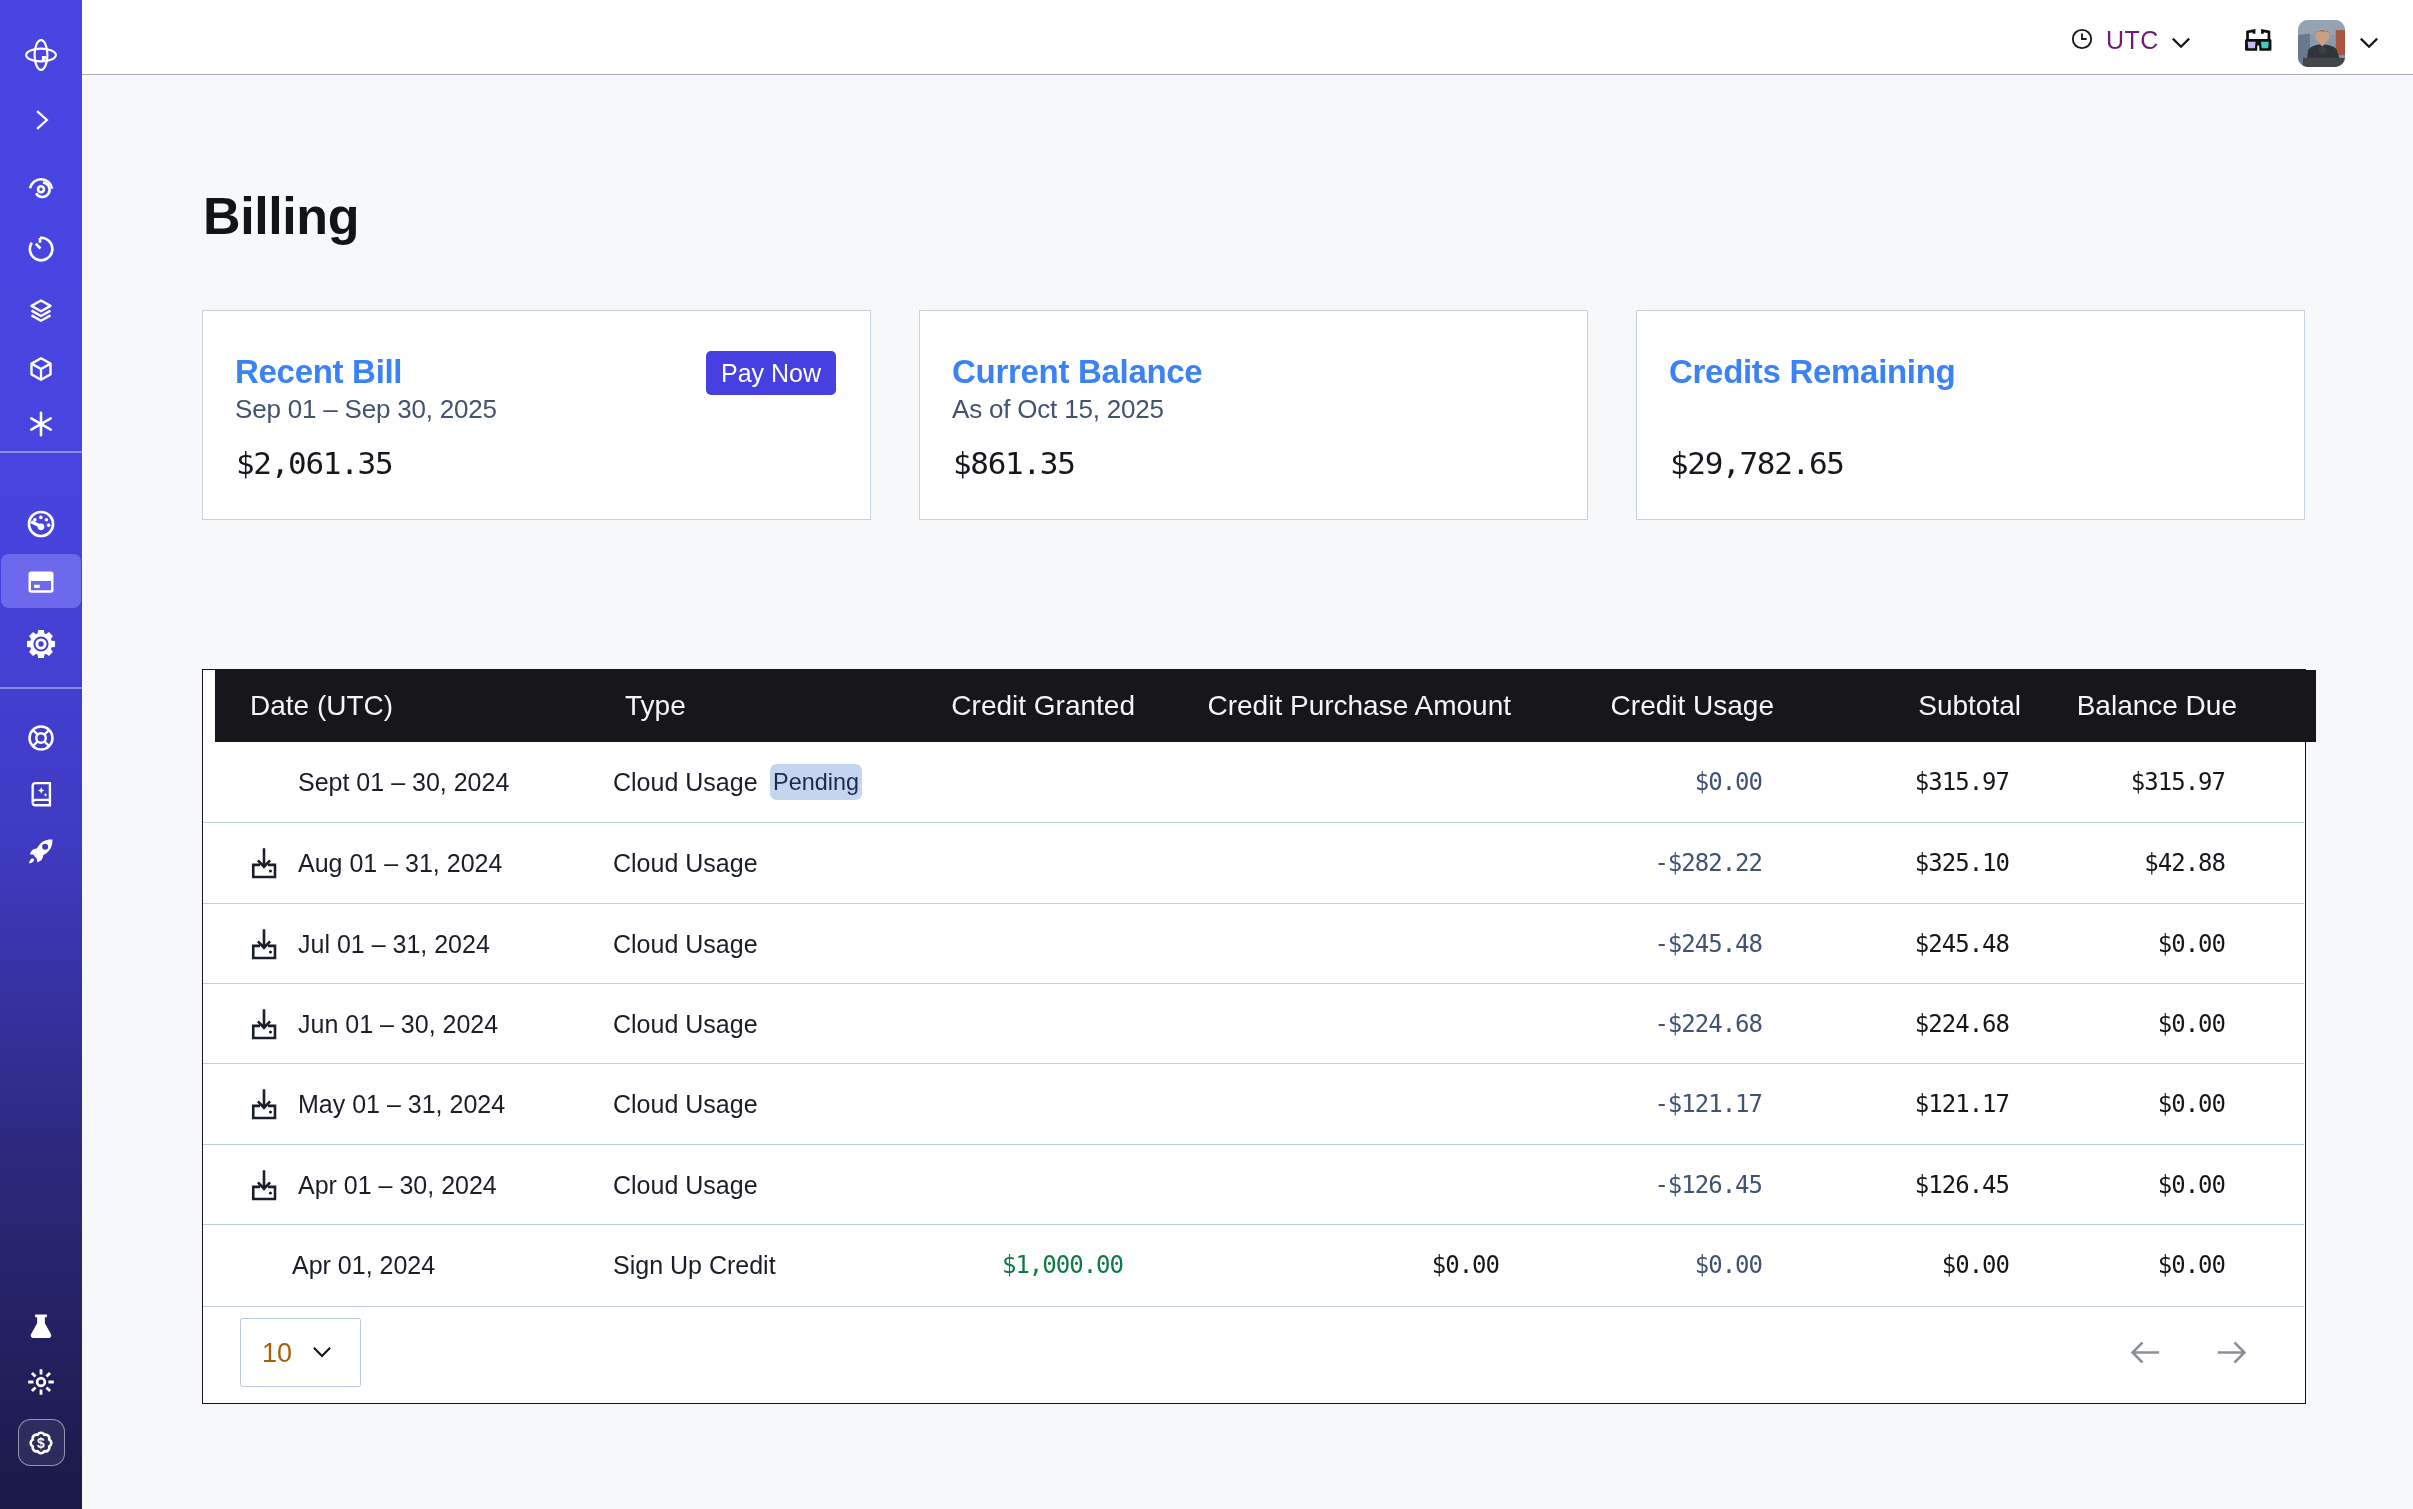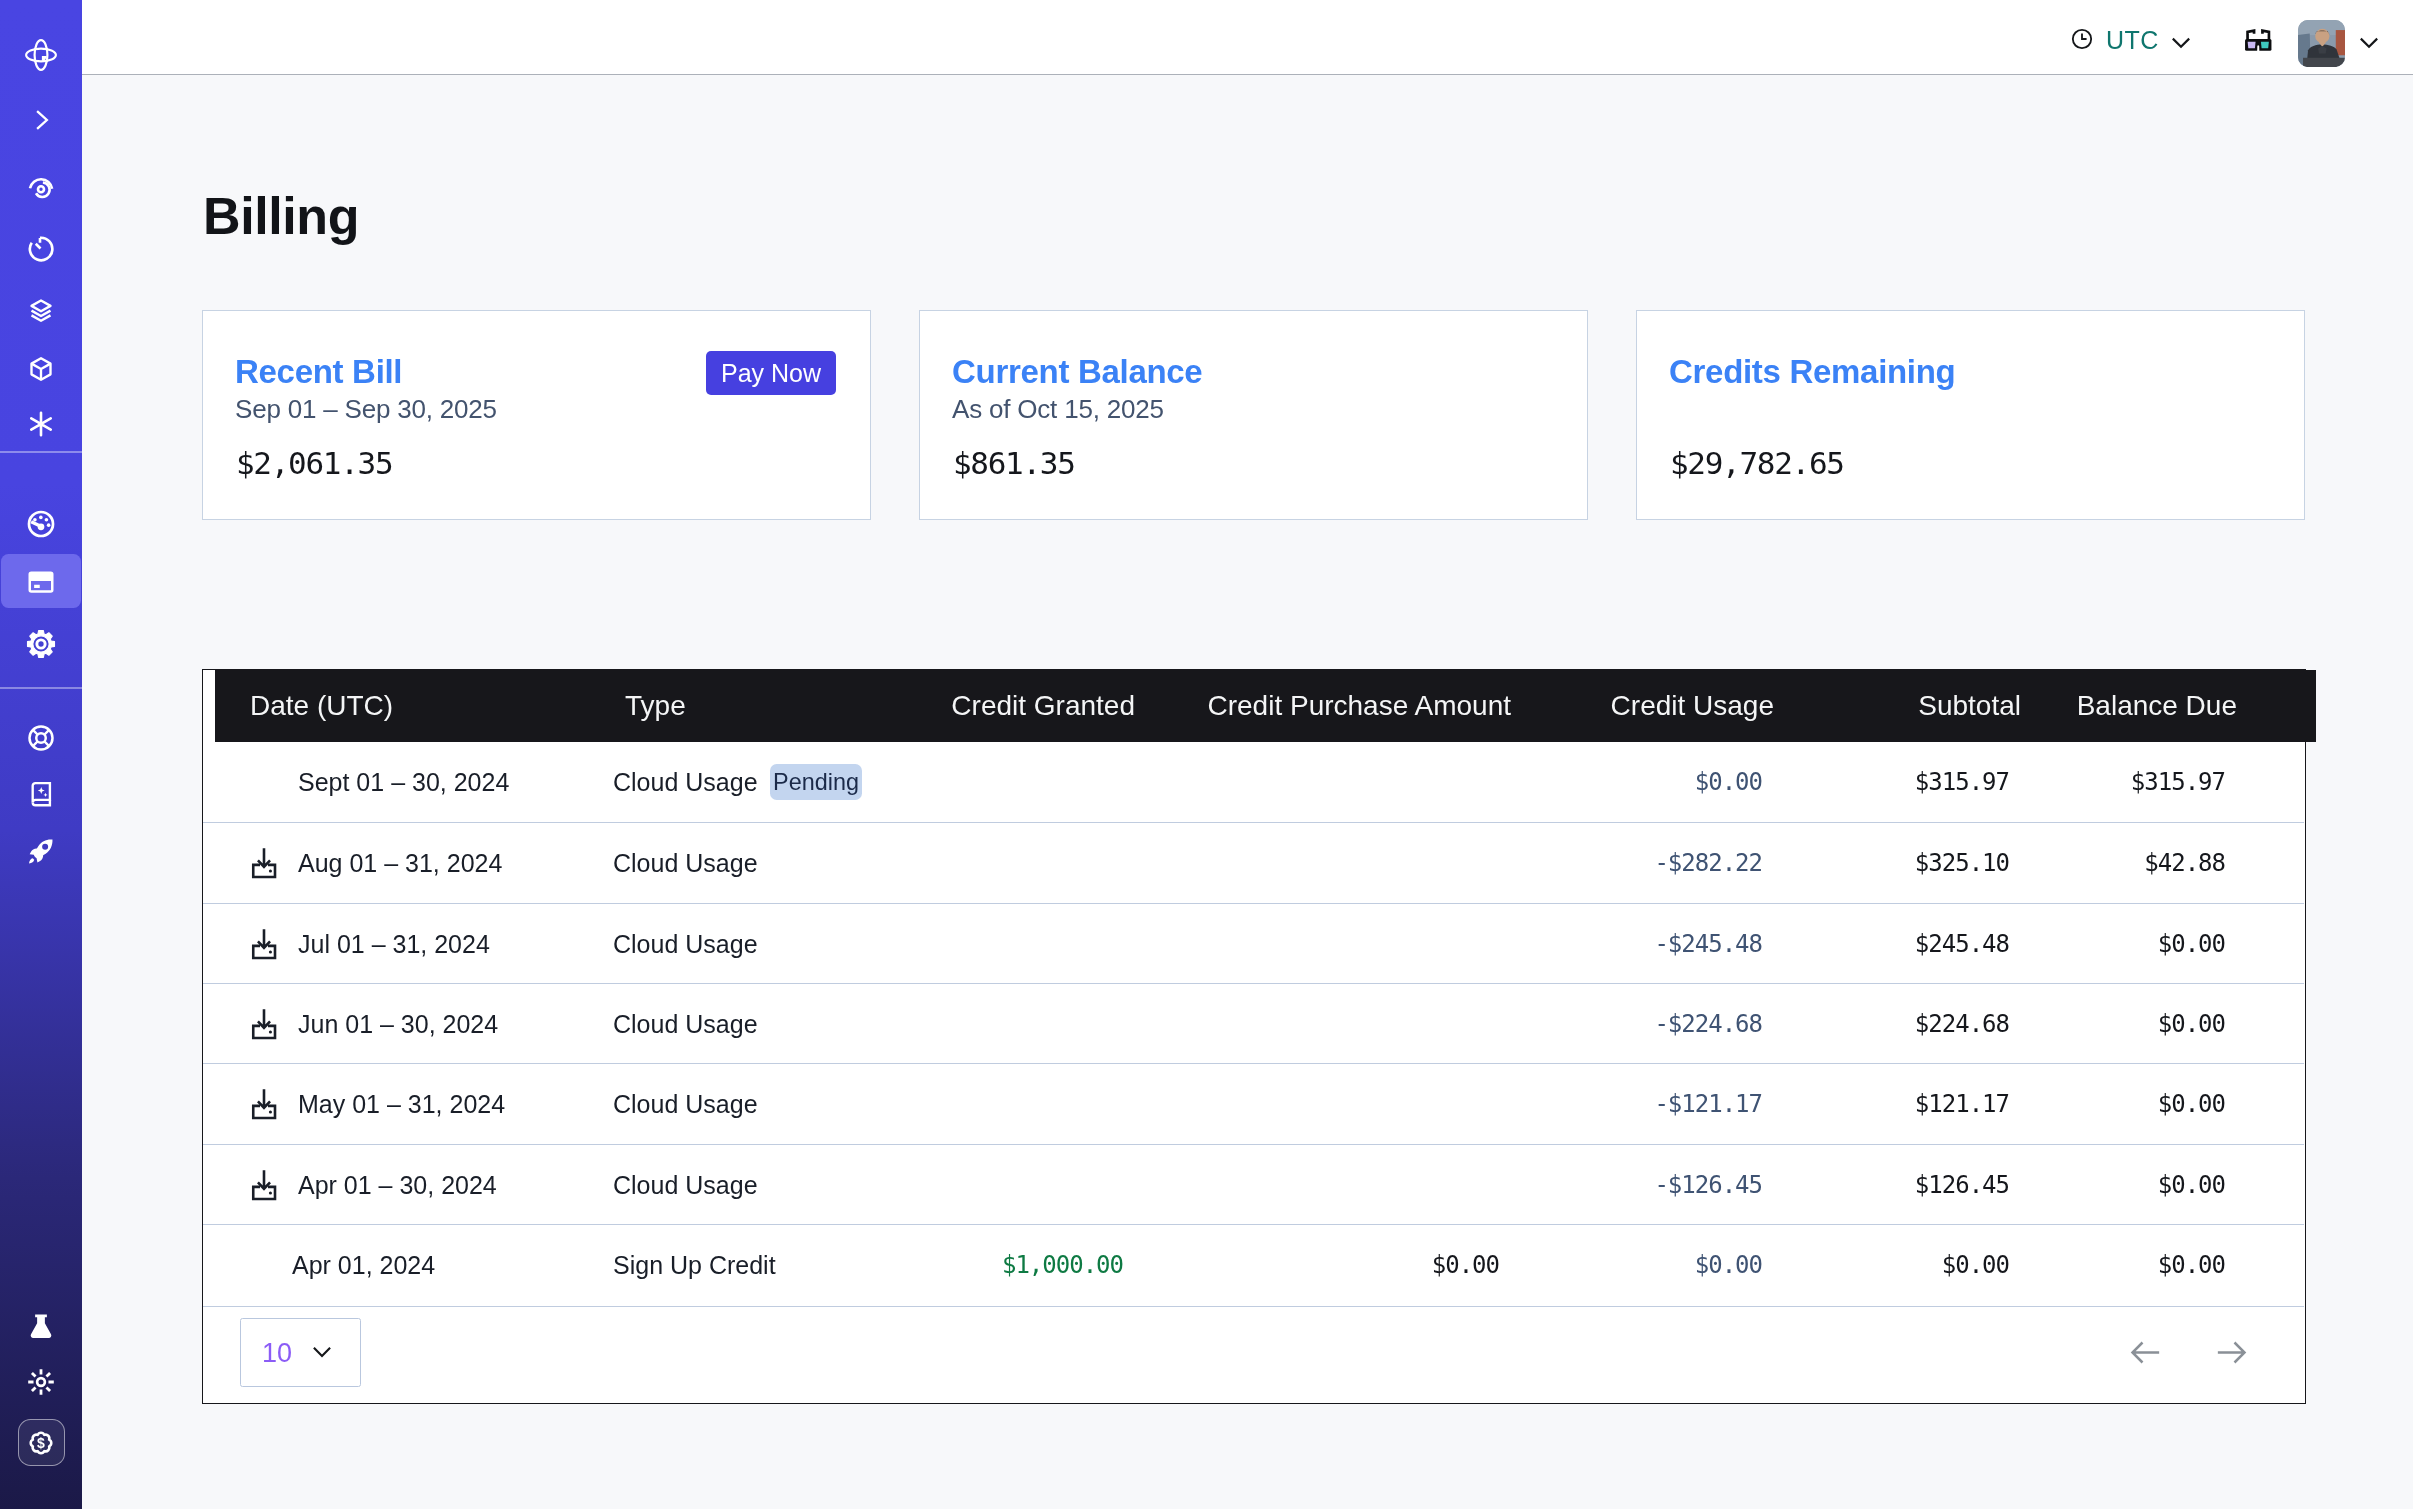--- a/index.html
+++ b/index.html
@@ -12,21 +12,21 @@
   
   #sidebar { position:absolute; left:0; top:0; width:82px; height:1510px;
     background:linear-gradient(180deg,#4945E2 0%,#4844E0 32%,#3F3BC4 55%,#2B2879 78%,#1B1947 100%); }
   #sidebar svg { position:absolute; left:50%; transform:translate(-50%,-50%); }
   .sdiv { position:absolute; left:0; width:82px; height:1.7px; background:rgba(255,255,255,0.38); }
   #bill-active { position:absolute; left:0.8px; top:554px; width:80px; height:54px; background:#6D69EC; border-radius:7.5px; }
   #badge-tile { position:absolute; left:17.6px; top:1419px; width:47px; height:47px; border:1.7px solid rgba(255,255,255,0.5); border-radius:12.6px; background:rgba(255,255,255,0.07); }
 
   
   #topbar { position:absolute; left:82px; top:0; width:2331px; height:75px; background:#FFFFFF; border-bottom:1.7px solid #ACB1B9; }
-  #utc { position:absolute; left:2024px; top:26px; font-size:25px; color:#0f766e; letter-spacing:0.4px; }
+  #utc { position:absolute; left:2024px; top:26px; font-size:25px; color:#701a75; letter-spacing:0.4px; }
   #avatar { position:absolute; left:2216px; top:20px; width:47px; height:47px; border-radius:10px; overflow:hidden; }
 
   
   #h1 { position:absolute; left:203px; top:186px; font-size:52px; font-weight:700; color:#121418; letter-spacing:-0.4px; }
 
   
   .card { position:absolute; top:310px; width:669px; height:210px; background:#fff; border:1.7px solid #C7D3E3; }
   .card h2 { position:absolute; left:32px; top:42px; font-size:33px; font-weight:700; color:#3b82f6; letter-spacing:-0.3px; }
   .card .sub { position:absolute; left:32px; top:83px; font-size:26px; letter-spacing:-0.2px; color:#43536E; }
   .card .money { position:absolute; left:33px; top:134px; font-size:31px; letter-spacing:-1.3px; color:#15171C; }
@@ -51,21 +51,21 @@
   .type { left:410px; font-size:25px; color:#191E28; }
   .m { font-size:24px; letter-spacing:-1px; color:#15171C; }
   .usage { color:#3F5373; }
   .green { color:#0E7A43; }
   .dl { left:46px; top:50%; transform:translateY(-50%); position:absolute; }
   #chip { position:absolute; left:567px; top:50%; transform:translateY(-50%); width:92px; height:36px; background:#C3D5EF;
     border-radius:6.7px; font-size:23.4px; color:#1B2A49; text-align:center; line-height:36px; }
   .r1 { right:1181px; } .r2 { right:805px; } .r3 { right:542px; } .r4 { right:295px; } .r5 { right:79px; }
   #pgrow { position:absolute; left:0; top:636px; width:2101px; height:95px; border-top:1.7px solid #C0CCDF; background:#fff; }
   #pagesel { position:absolute; left:37px; top:11px; width:121px; height:69px; border:1.7px solid #B9C7DE; border-radius:2.5px; background:#fff; }
-  #pagesel span { position:absolute; left:21px; top:19px; font-size:27px; color:#8b5cf6; }
+  #pagesel span { position:absolute; left:21px; top:19px; font-size:27px; color:#a16207; }
 </style>
 </head>
 <body>
 <div id="page">
 
   <div id="sidebar">
     <div id="bill-active"></div>
     <div id="badge-tile"></div>
     <div class="sdiv" style="top:451px"></div>
     <div class="sdiv" style="top:687px"></div>

